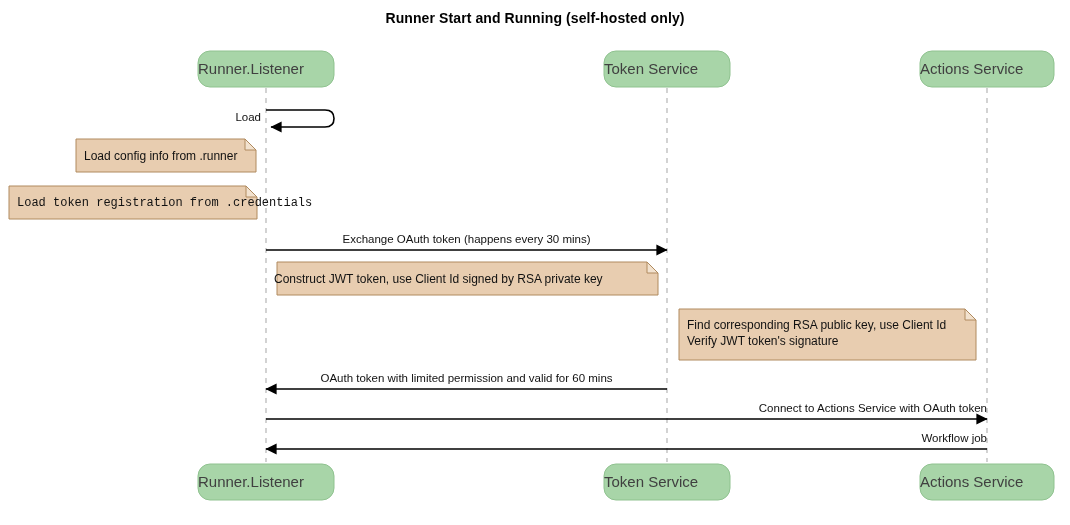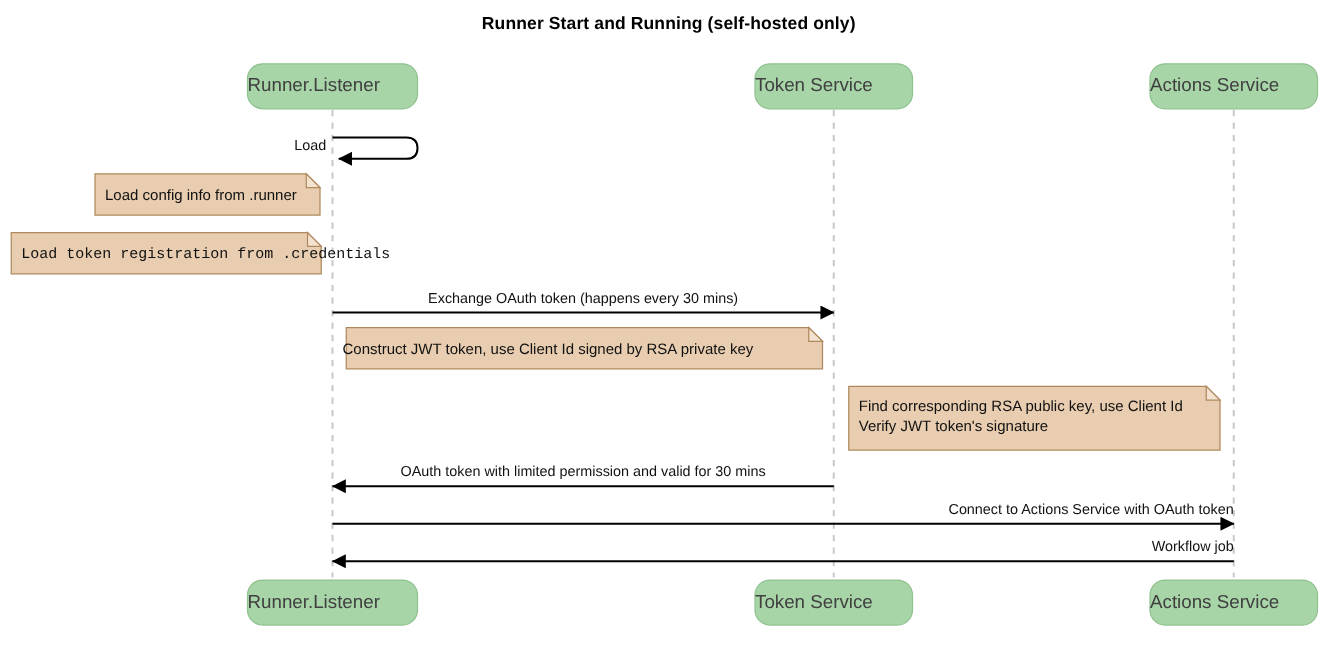--- a/index.html
+++ b/index.html
@@ -108,21 +108,21 @@
 
   <div id="html-layer">
       <div class="participant-label" style="left: 198px; top: 60px; width: 136px;">Runner.Listener</div>
       <div class="participant-label" style="left: 604px; top: 60px; width: 126px;">Token Service</div>
       <div class="participant-label" style="left: 920px; top: 60px; width: 134px;">Actions Service</div>
       <div class="participant-label" style="left: 198px; top: 473px; width: 136px;">Runner.Listener</div>
       <div class="participant-label" style="left: 604px; top: 473px; width: 126px;">Token Service</div>
       <div class="participant-label" style="left: 920px; top: 473px; width: 134px;">Actions Service</div>
       <div class="msg-label" style="left: 156px; top: 111px; width: 105px; text-align: right;">Load</div>
       <div class="msg-label" style="left: 266px; top: 233px; width: 401px;">Exchange OAuth token (happens every 30 mins)</div>
-      <div class="msg-label" style="left: 266px; top: 372px; width: 401px;">OAuth token with limited permission and valid for 30 mins</div>
+      <div class="msg-label" style="left: 266px; top: 372px; width: 401px;">OAuth token with limited permission and valid for 60 mins</div>
       <div class="msg-label" style="left: 266px; top: 402px; width: 721px; text-align: right;">Connect to Actions Service with OAuth token</div>
       <div class="msg-label" style="left: 266px; top: 432px; width: 721px; text-align: right;">Workflow job</div>
       <div class="note-label" style="left: 84px; top: 148px; width: 166px;">Load config info from .runner</div>
       <div class="note-label" style="left: 17px; top: 195px; width: 234px; font-family: Liberation Mono, monospace;">Load token registration from .credentials</div>
       <div class="note-label" style="left: 274px; top: 271px; width: 367px;">Construct JWT token, use Client Id signed by RSA private key</div>
       <div class="note-label" style="left: 687px; top: 317px; width: 283px;">Find corresponding RSA public key, use Client Id
 Verify JWT token's signature</div>
     </div>
 
 </div>

